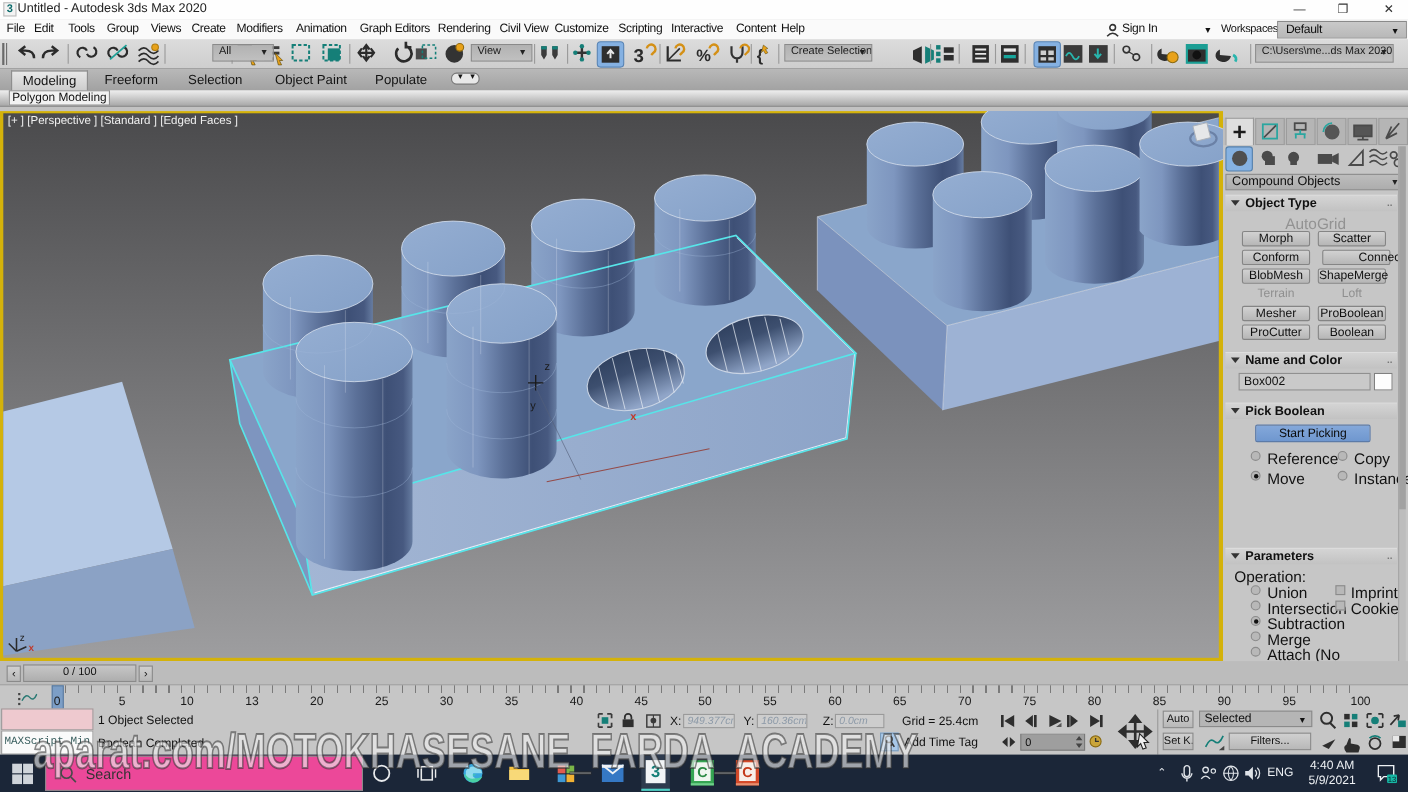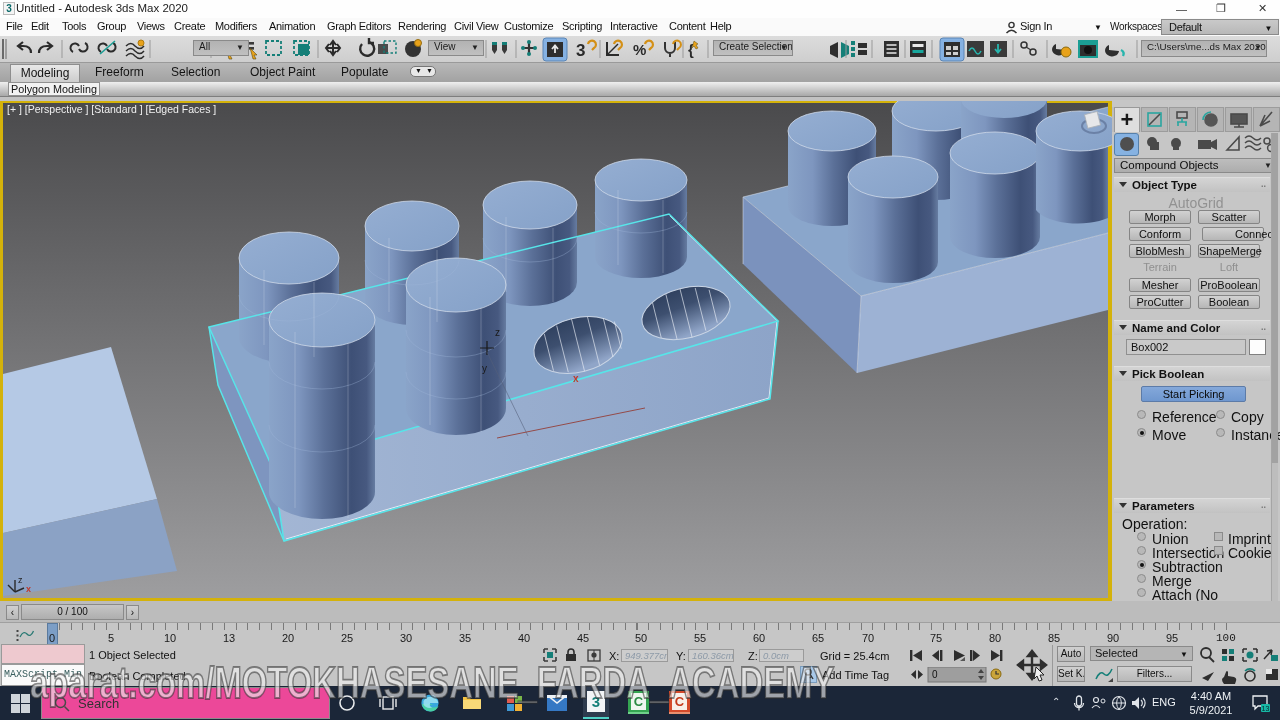--- a/index.html
+++ b/index.html
@@ -492,27 +492,27 @@
         <span style="position:absolute;left:273px;width:30px;text-align:center;">20</span>
         <span style="position:absolute;left:332px;width:30px;text-align:center;">25</span>
         <span style="position:absolute;left:391px;width:30px;text-align:center;">30</span>
         <span style="position:absolute;left:450px;width:30px;text-align:center;">35</span>
         <span style="position:absolute;left:509px;width:30px;text-align:center;">40</span>
         <span style="position:absolute;left:568px;width:30px;text-align:center;">45</span>
         <span style="position:absolute;left:626px;width:30px;text-align:center;">50</span>
         <span style="position:absolute;left:685px;width:30px;text-align:center;">55</span>
         <span style="position:absolute;left:744px;width:30px;text-align:center;">60</span>
         <span style="position:absolute;left:803px;width:30px;text-align:center;">65</span>
-        <span style="position:absolute;left:862px;width:30px;text-align:left;">70</span>
+        <span style="position:absolute;left:862px;width:30px;text-align:center;">70</span>
         <span style="position:absolute;left:921px;width:30px;text-align:center;">75</span>
         <span style="position:absolute;left:980px;width:30px;text-align:center;">80</span>
         <span style="position:absolute;left:1039px;width:30px;text-align:center;">85</span>
         <span style="position:absolute;left:1098px;width:30px;text-align:center;">90</span>
         <span style="position:absolute;left:1157px;width:30px;text-align:center;">95</span>
-        <span style="position:absolute;left:1216px;width:30px;text-align:left;font-family:Liberation Mono, monospace;">100</span>
+        <span style="position:absolute;left:1216px;width:30px;text-align:right;">100</span>
       </div>
 </div>
 
 <div id="statusbar" class="abs">
   <div class="abs" style="left:1px;top:-1px;width:84px;height:20px;background:#eec9cf;border:1px solid #9a9a9a;"></div>
   <div class="abs" style="left:1px;top:19px;width:84px;height:22px;background:#fafafa;border:1px solid #9a9a9a;font-family:'Liberation Mono',monospace;font-size:10px;color:#3a5f5f;padding:4px 0 0 2px;white-space:nowrap;overflow:hidden;">MAXScript Min</div>
   <div class="stxt" style="left:89px;top:4px;">1 Object Selected</div>
   <div class="stxt" style="left:89px;top:25px;text-align:right;">Boolean Completed</div>
   <svg class="abs" style="left:543px;top:3px;" width="64" height="15" viewBox="0 0 64 15">
     <path d="M1 1 h4 M1 1 v4 M13 1 h-4 M13 1 v4 M1 13 h4 M1 13 v-4 M13 13 h-4 M13 13 v-4" stroke="#3a3a3a" stroke-width="1.6" fill="none"></path>

